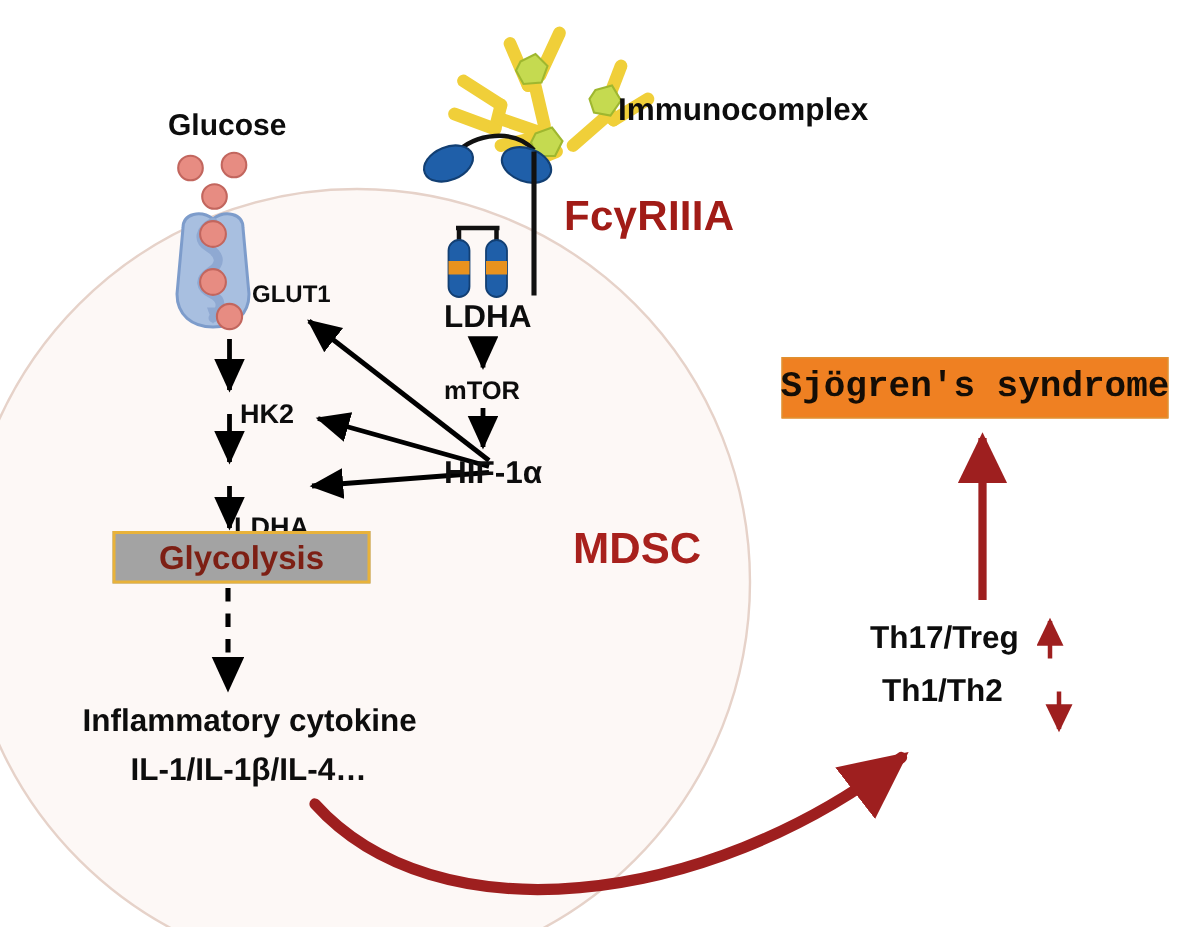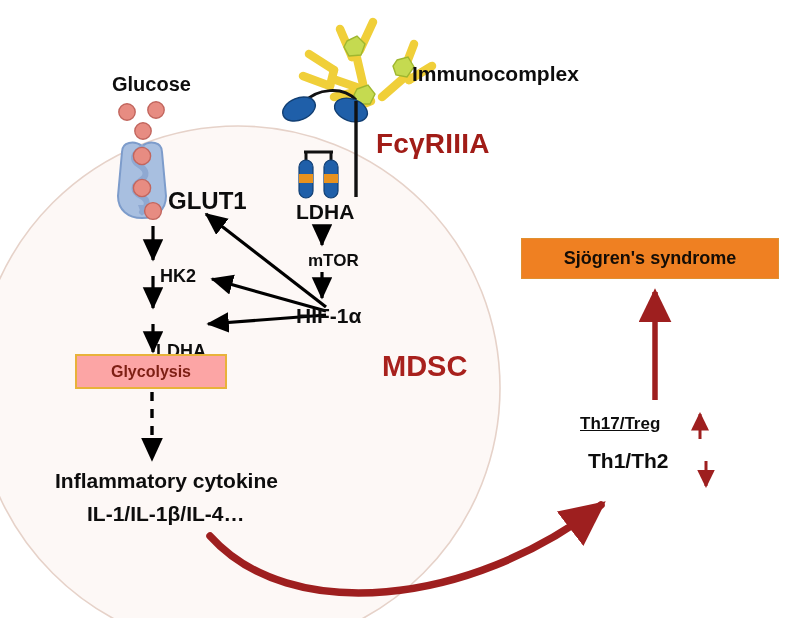--- a/index.html
+++ b/index.html
@@ -31,58 +31,59 @@
   .lbl {
     position: absolute;
     font-family: "Liberation Sans", sans-serif;
     font-weight: bold;
     white-space: nowrap;
     line-height: 1;
   }
   .lbl-black { color: #0d0d0d; }
 
   #label-glucose   { left: 112px; top: 74px;  font-size: 20px; }
-  #label-glut1     { left: 168px; top: 189px; font-size: 24px; }
+  #label-glut1     { left: 168px; top: 189px; font-size: 16px; }
   #label-hk2       { left: 160px; top: 267px; font-size: 18px; }
   #label-ldha      { left: 156px; top: 314px; font-size: 18px; margin-top: 28px; }
   #label-itam      { left: 296px; top: 201px; font-size: 21px; }
-  #label-mtor      { left: 308px; top: 252px; font-size: 17px; }
+  #label-mtor      { left: 296px; top: 252px; font-size: 17px; }
   #label-hif1a     { left: 296px; top: 305px; font-size: 21px; }
   #label-immuno    { left: 412px; top: 63px;  font-size: 21px; }
   #label-fcgr      { left: 376px; top: 130px; font-size: 28px; color:#a11c17; letter-spacing:0.2px;}
   #label-mdsc      { left: 382px; top: 352px; font-size: 29px; color:#a8211d; }
   #label-inflam    { left: 55px;  top: 470px; font-size: 21px; }
   #label-ils       { left: 87px;  top: 503px; font-size: 21px; }
-  #label-th17      { left: 580px; top: 415px; font-size: 17px; text-decoration: underline; }
+  #label-th17      { left: 580px; top: 415px; font-size: 21px; }
   #label-th1th2    { left: 588px; top: 450px; font-size: 21px; }
 
   .box {
     position: absolute;
     display: flex;
     align-items: center;
     justify-content: center;
     font-family: "Liberation Sans", sans-serif;
     font-weight: bold;
     white-space: nowrap;
   }
   #box-glycolysis {
     left: 75px; top: 354px;
-    width: 152px; height: 35px;
-    background: #fca5a5;
+    width: 172px; height: 35px;
+    background: #a3a3a3;
     border: 2px solid #e8b23a;
     color: #7d1f14;
-    font-size: 16px;
+    font-size: 22px;
   }
   #box-sjogren {
     left: 521px; top: 238px;
     width: 258px; height: 41px;
     background: #ef8022;
     border: 1px solid #e09030;
     color: #140d06;
-    font-size: 18px;
+    font-size: 24px;
+    font-family: Liberation Mono, monospace;
   }
 </style>
 </head>
 <body>
 
 <div id="diagram-root">
 
   <svg class="layer-svg" viewBox="0 0 788 618">
     <defs>
       <marker id="ah-black" markerWidth="9" markerHeight="9" refX="6.5" refY="3.2" orient="auto" markerUnits="strokeWidth">

